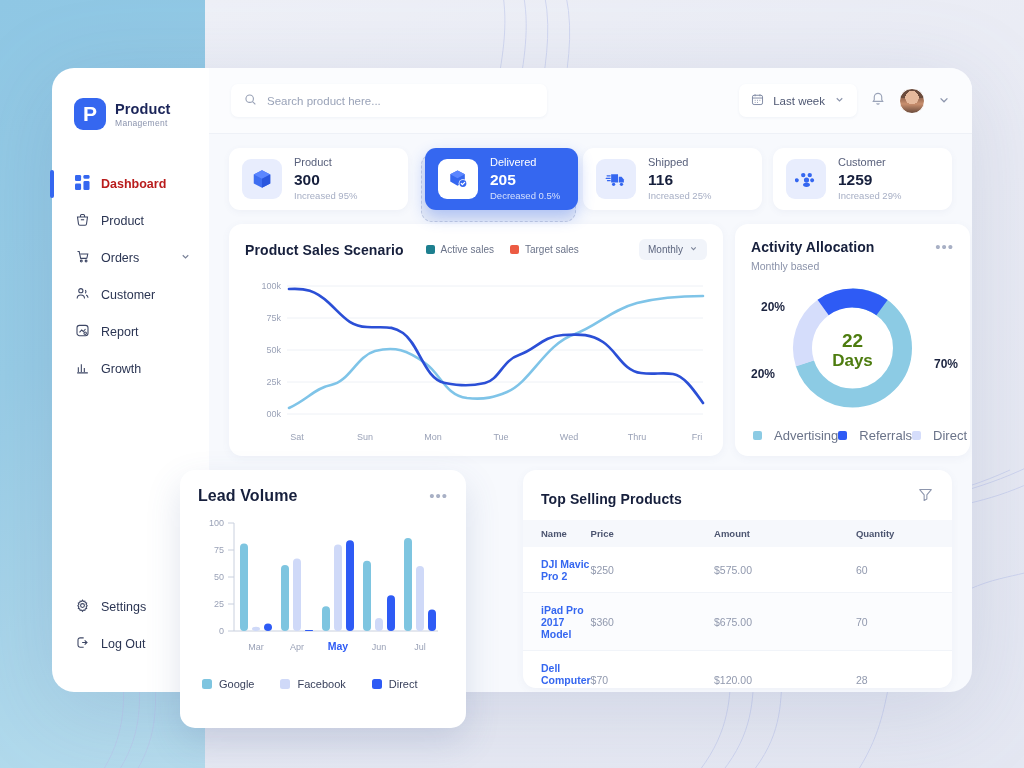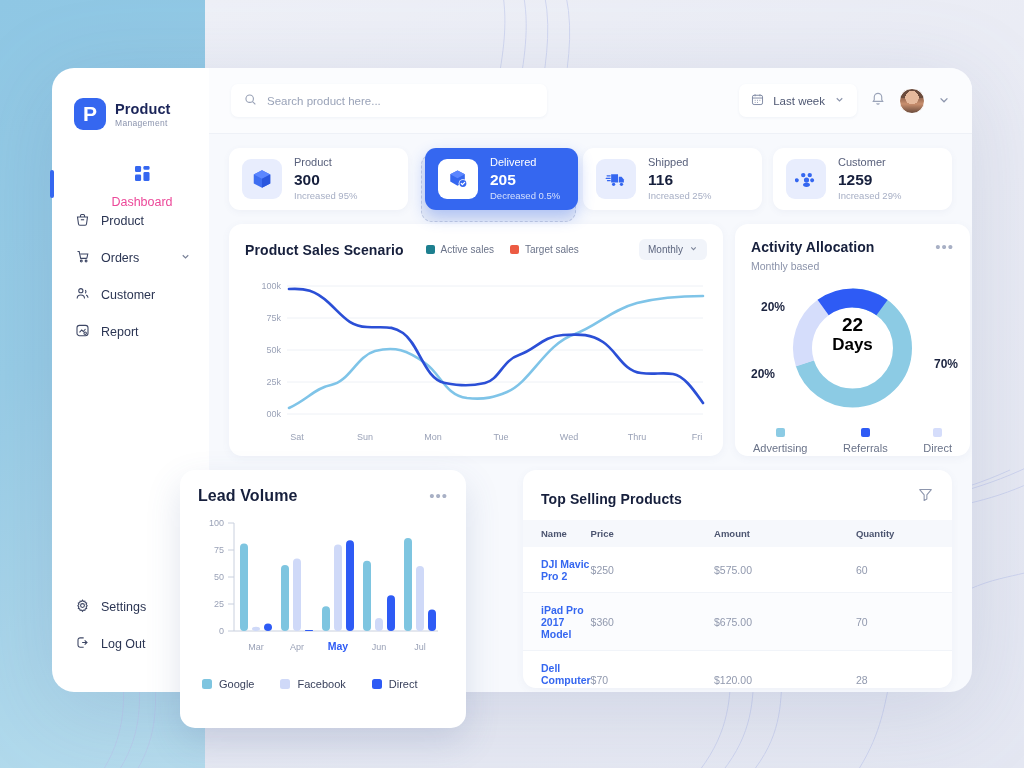--- a/index.html
+++ b/index.html
@@ -46,21 +46,21 @@
   .brand-name { font-size: 14.5px; font-weight: bold; color: #1b2559; letter-spacing: .1px; }
   .brand-sub { font-size: 8.5px; color: #8a93ad; margin-top: 1px; letter-spacing: .3px; }
 
   .nav { margin-top: 36px; }
   .nav-item {
     display: flex; align-items: center; gap: 11px;
     height: 36px; padding-left: 23px; position: relative;
     color: #2b3553; font-size: 12.5px; cursor: pointer;
   }
   .nav-item + .nav-item { margin-top: 1px; }
-  .nav-item.active { color: #ec4899; font-weight: normal; flex-direction: column; }
+  .nav-item.active { color: #b91c1c; font-weight: bold; }
   .nav-item.active::before {
     content: ""; position: absolute; left: -2px; top: 4px;
     width: 4px; height: 28px; background: #3567f0; border-radius: 3px;
   }
   .nav-item svg { flex: none; }
   .nav-chevron { margin-left: auto; margin-right: 18px; }
 
   .nav-bottom { margin-top: auto; padding-bottom: 30px; }
 
   
@@ -149,28 +149,28 @@
     font-size: 10px; color: #5d6party; color: #5d667f; cursor: pointer;
   }
   .dots { margin-left: auto; color: #a8b0c5; font-size: 15px; letter-spacing: 1px; line-height: 8px; cursor: pointer; }
 
   .sales-chart { position: relative; margin-top: 10px; }
   .axis-lbl { font-size: 9px; fill: #9aa2b7; }
 
   
   .donut-wrap { position: relative; height: 140px; margin-top: 6px; }
   .donut-center {
-    position: absolute; left: 0; right: 0; top: 36px; text-align: center;
-    color: #000000; line-height: 1.12;
+    position: absolute; left: 0; right: 0; top: 52px; text-align: center;
+    color: #4d7c0f; line-height: 1.12;
   }
   .donut-num { font-size: 19px; font-weight: bold; }
   .donut-days { font-size: 17px; font-weight: bold; }
   .pct { position: absolute; font-size: 12px; font-weight: bold; color: #1c2440; }
   .act-legend { display: flex; justify-content: space-between; margin-top: 10px; padding: 0 2px; }
-  .act-legend .legend-item { font-size: 11px; gap: 5px; flex-direction: column; }
+  .act-legend .legend-item { font-size: 13px; gap: 12px; }
 
   
   .row2 { display: flex; gap: 12px; margin-top: 14px; align-items: flex-start; }
   .panel-lead {
     position: absolute; left: 180px; top: 470px; width: 286px; height: 258px;
     background: #fff; border-radius: 15px; padding: 17px 18px 0 18px;
     box-shadow: 0 14px 34px rgba(70,95,150,.17); z-index: 5;
   }
   .lead-legend { display: flex; gap: 26px; margin-top: 9px; padding-left: 4px; }
   .lead-legend .legend-item { font-size: 11px; gap: 7px; color: #3a4straight; color: #39415c; }
@@ -286,20 +286,28 @@
         <span>
           <svg width="15" height="15" viewBox="0 0 18 18" fill="none" stroke="#3d4664" stroke-width="1.3">
             <rect x="2.4" y="2.8" width="13.2" height="12.4" rx="3"></rect>
             <path d="M5.4 11.2 8 8.4l2 1.8 2.6-3"></path>
             <circle cx="12.2" cy="12.2" r="1.5"></circle>
           </svg>
         </span>
         <span>Report</span>
       </div>
 
+      <div class="nav-item">
+        <span>
+          <svg width="15" height="15" viewBox="0 0 18 18" fill="none" stroke="#3d4664" stroke-width="1.3">
+            <path d="M4 14.4V8.6M7.6 14.4V5M11.2 14.4V9.6M2.6 15.4h12.8"></path>
+          </svg>
+        </span>
+        <span>Growth</span>
+      </div>
     </nav>
 
     <div class="nav-bottom">
       <div class="nav-item">
         <span>
           <svg width="15" height="15" viewBox="0 0 18 18" fill="none" stroke="#3d4664" stroke-width="1.3">
             <circle cx="9" cy="9" r="2.3"></circle>
             <path d="M9 2.6l1 1.5 1.8-.4.5 1.8 1.7.7-.6 1.7 1.2 1.4-1.2 1.4.6 1.7-1.7.7-.5 1.8-1.8-.4-1 1.5-1-1.5-1.8.4-.5-1.8-1.7-.7.6-1.7L3.4 9.3l1.2-1.4-.6-1.7 1.7-.7.5-1.8 1.8.4z"></path>
           </svg>
         </span>

